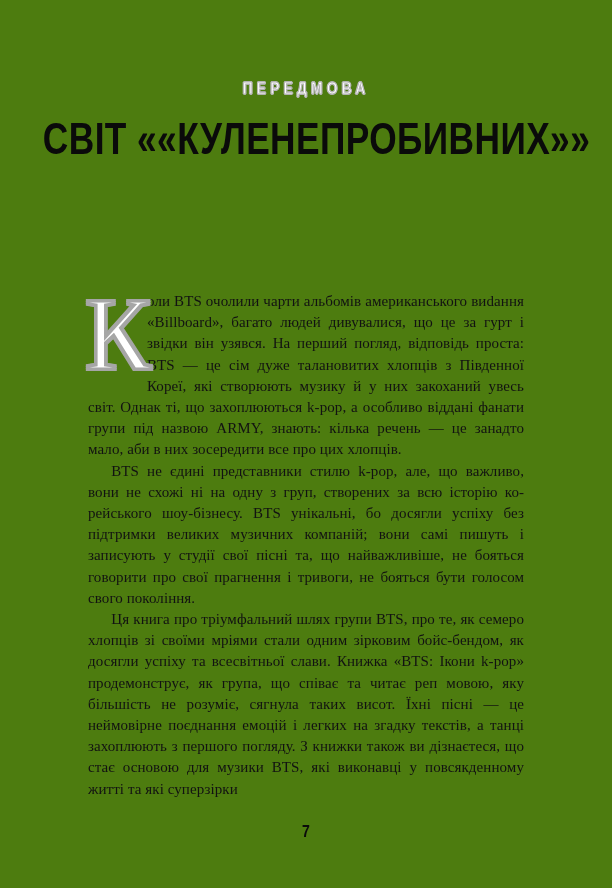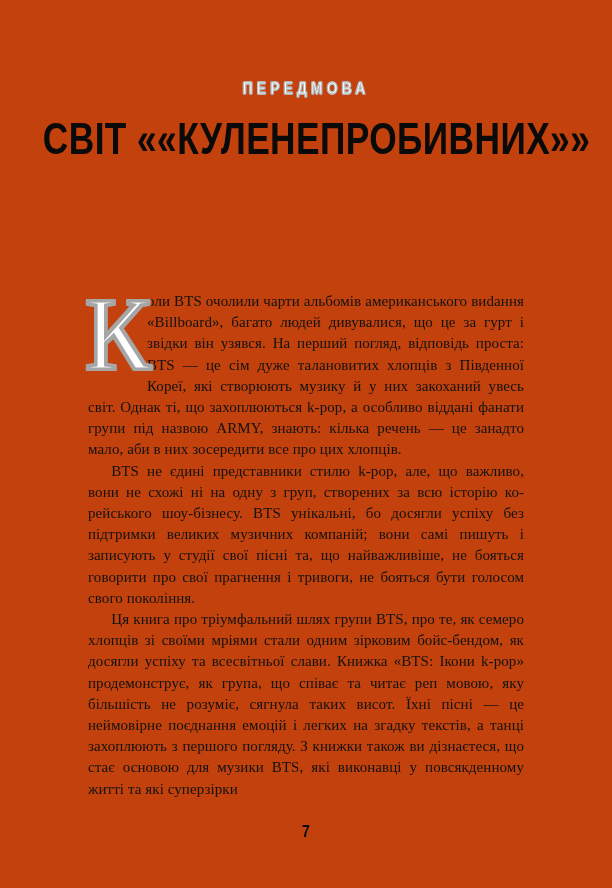--- a/index.html
+++ b/index.html
@@ -14,21 +14,21 @@
     position: relative;
     overflow: hidden;
     font-family: "Liberation Serif", "DejaVu Serif", serif;
     color: #111111;
     -webkit-font-smoothing: antialiased;
   }
 
   .page {
     position: absolute;
     inset: 0;
-    background: #c2410c;
+    background: #4d7c0f;
   }
 
   
   .header {
     position: absolute;
     left: 0;
     right: 0;
     top: 80px;
     text-align: center;
   }

